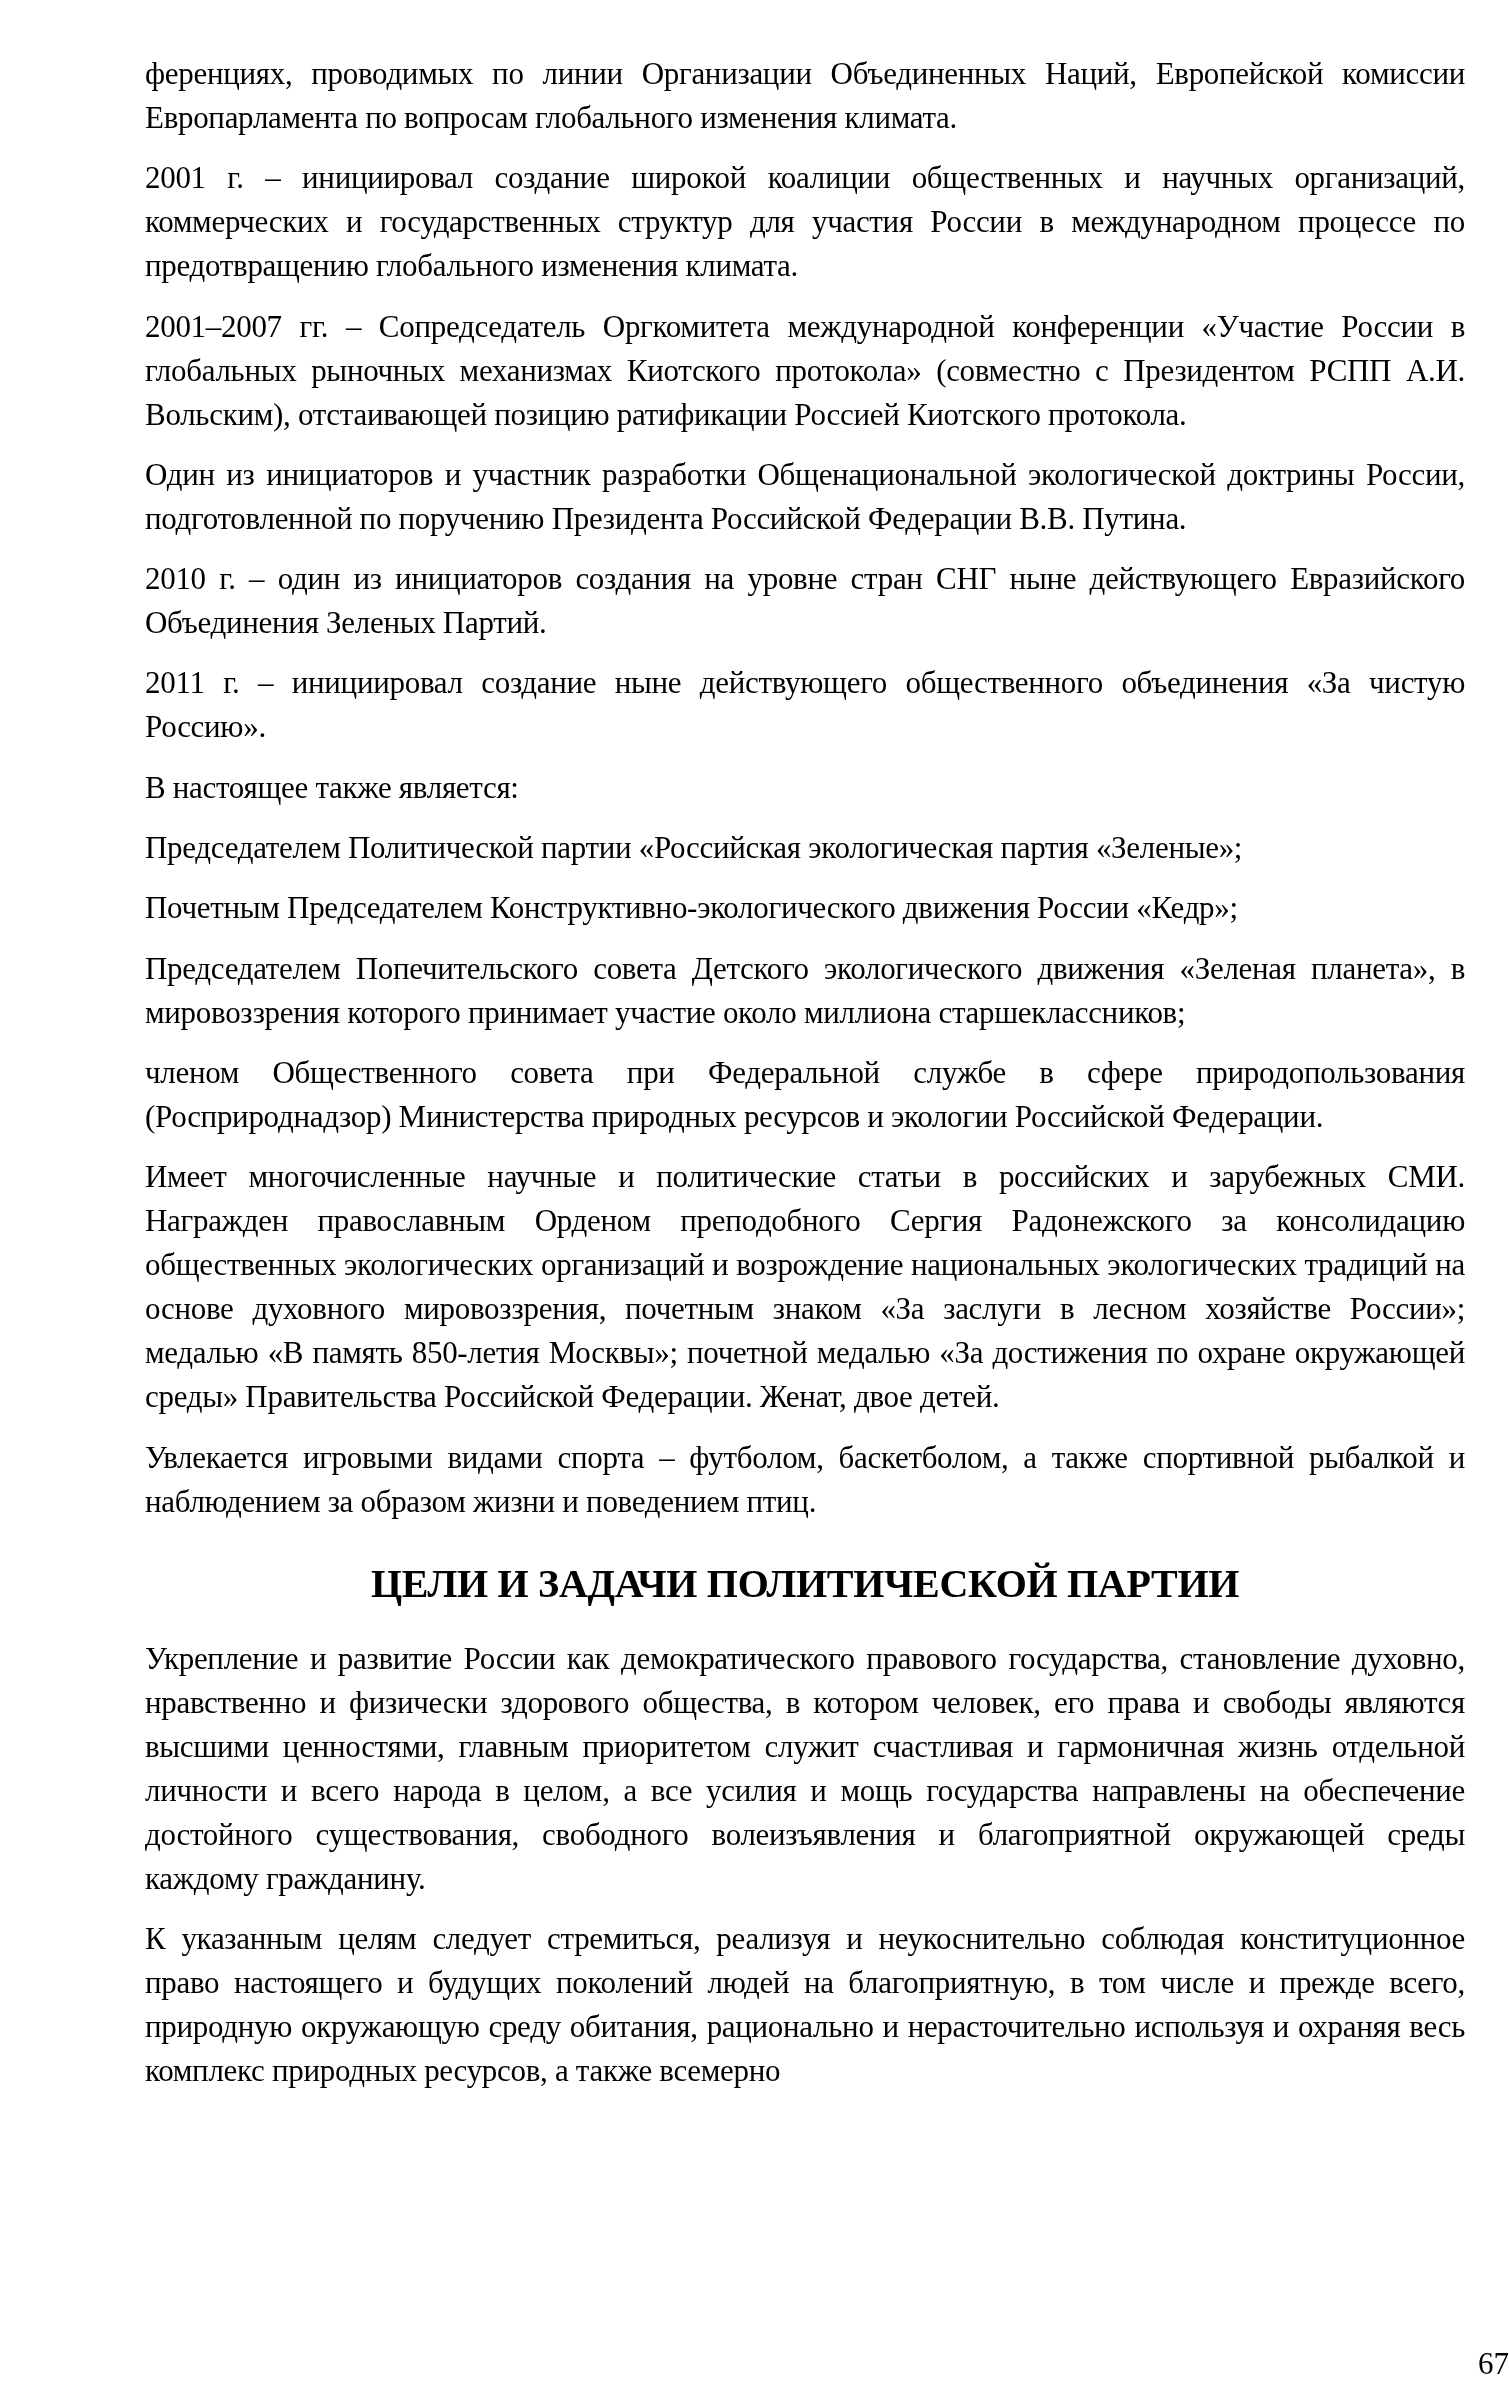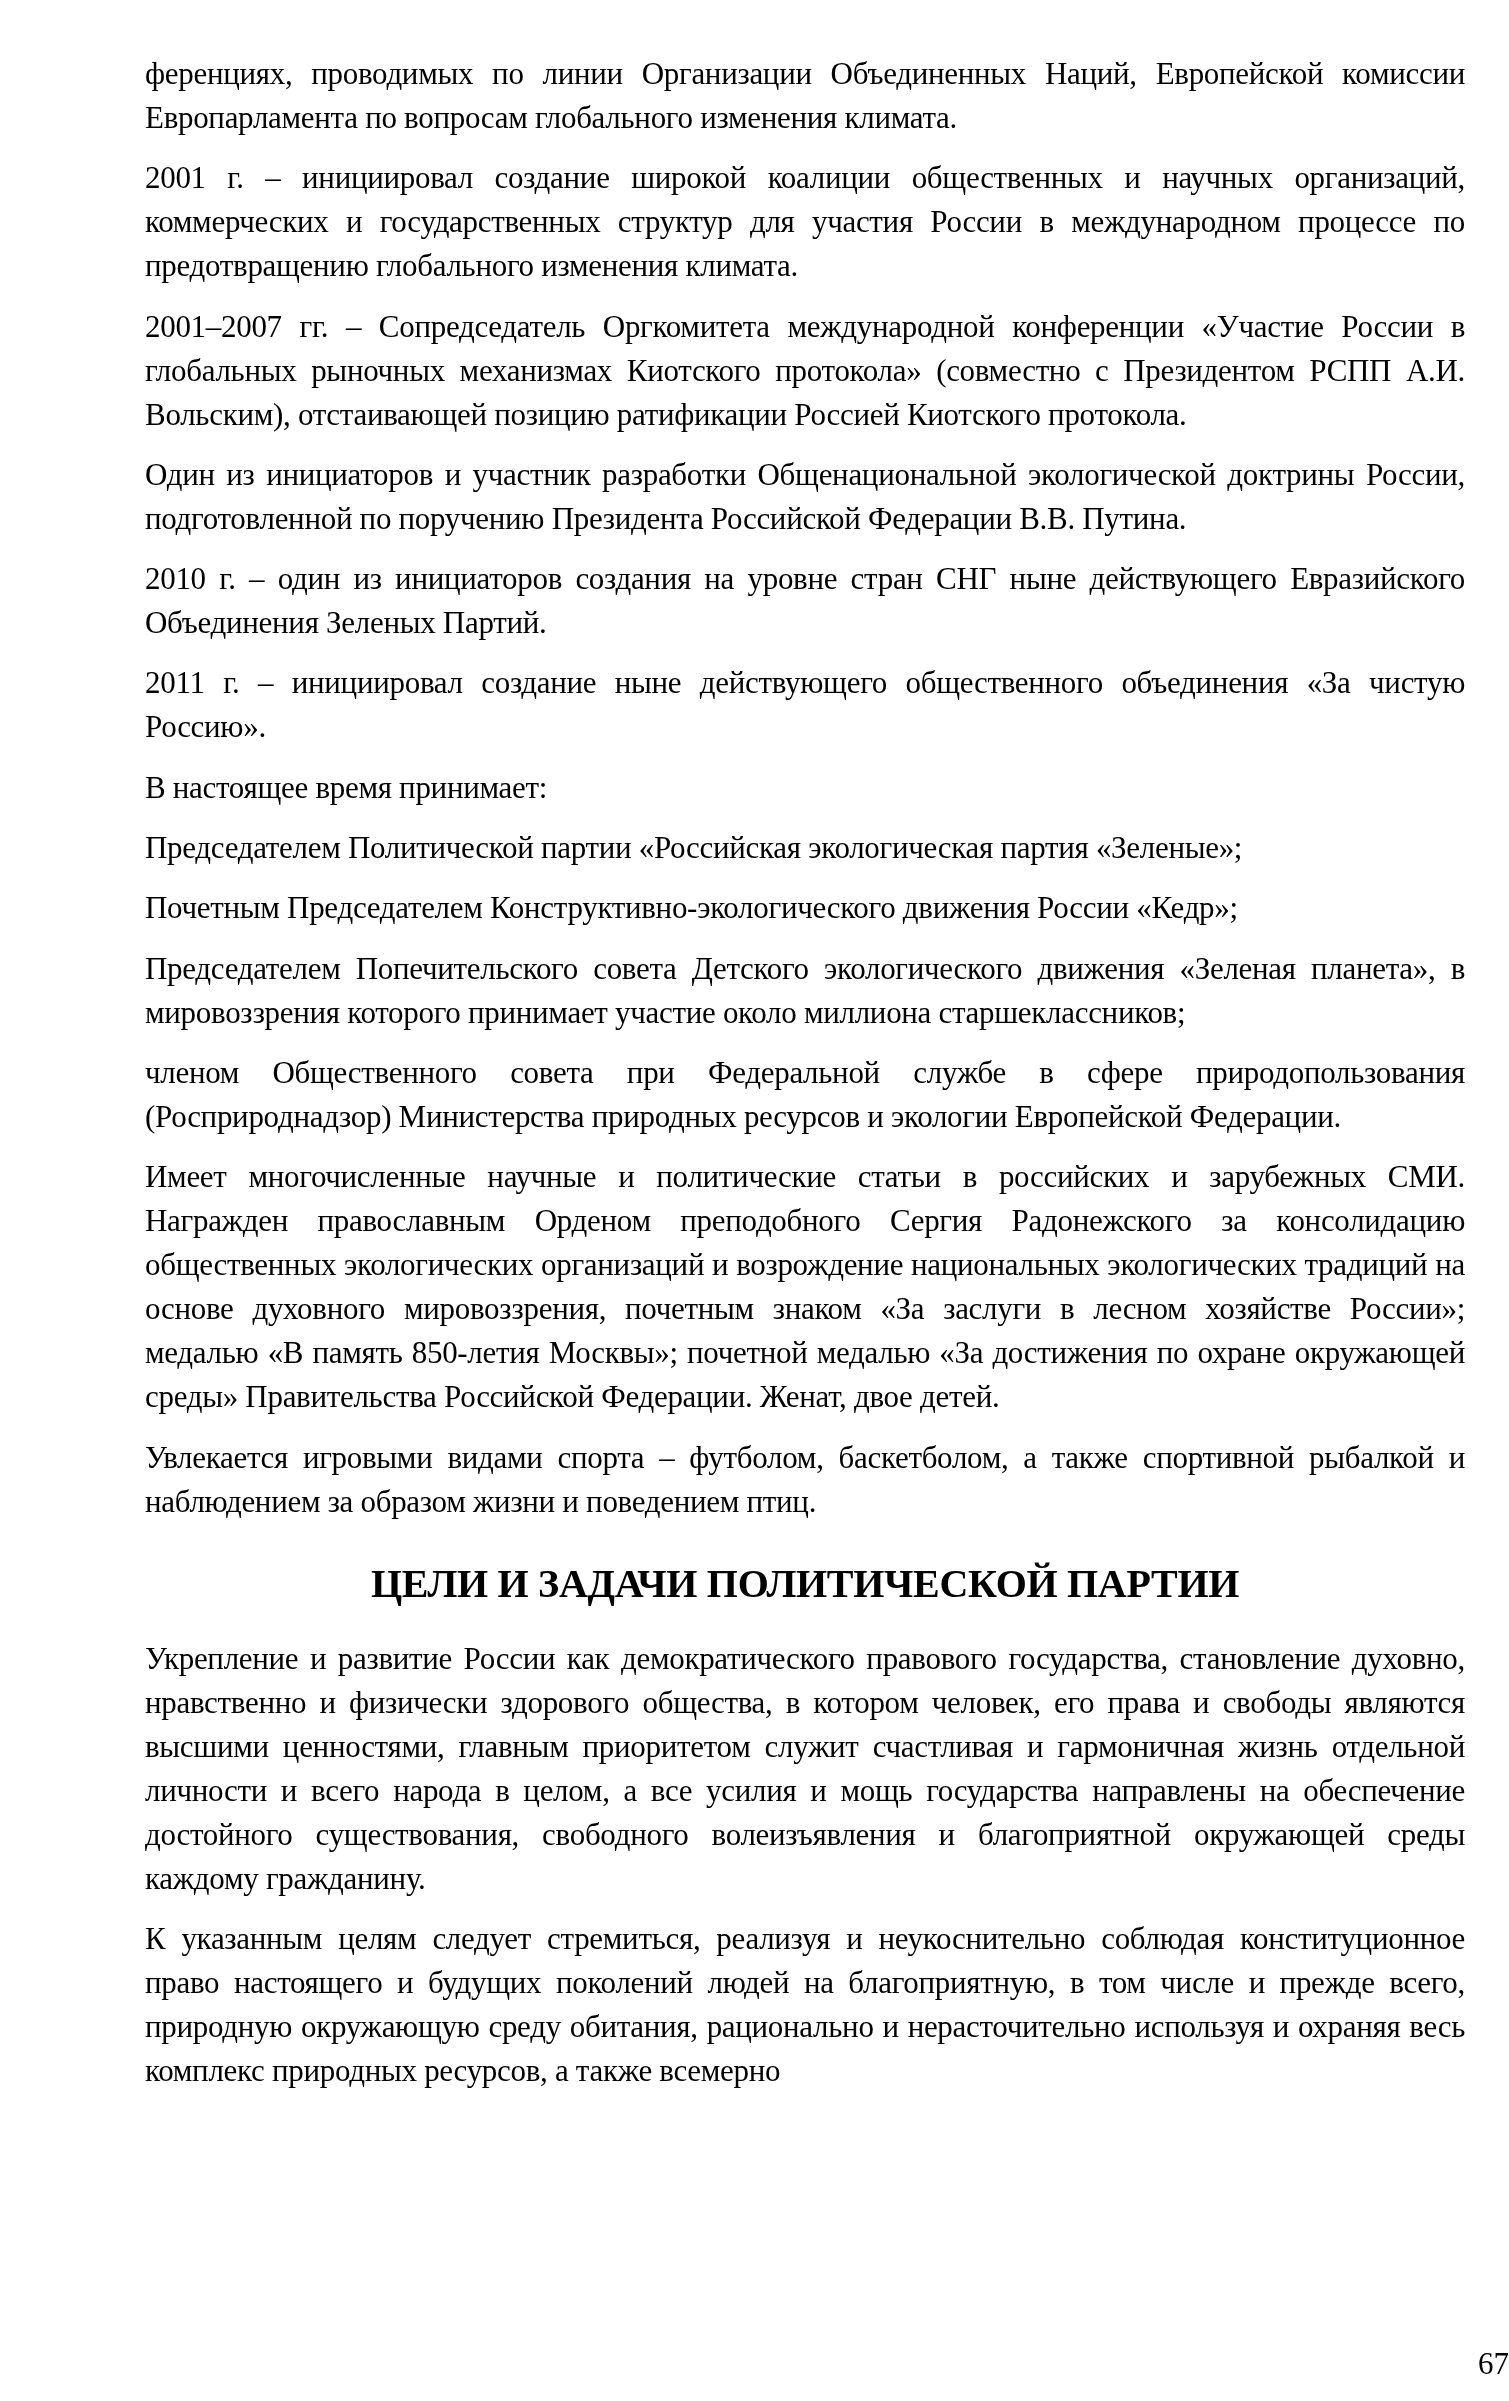--- a/index.html
+++ b/index.html
@@ -65,25 +65,25 @@
 <div class="page">
 
 
   <div>
       <p class="para">ференциях, проводимых по линии Организации Объединенных Наций, Европейской комиссии Европарламента по вопросам глобального изменения климата.</p>
       <p class="para">2001 г. – инициировал создание широкой коалиции общественных и научных организаций, коммерческих и государственных структур для участия России в международном процессе по предотвращению глобального изменения климата.</p>
       <p class="para">2001–2007 гг. – Сопредседатель Оргкомитета международной конференции «Участие России в глобальных рыночных механизмах Киотского протокола» (совместно с Президентом РСПП А.И. Вольским), отстаивающей позицию ратификации Россией Киотского протокола.</p>
       <p class="para">Один из инициаторов и участник разработки Общенациональной экологической доктрины России, подготовленной по поручению Президента Российской Федерации В.В. Путина.</p>
       <p class="para">2010 г. – один из инициаторов создания на уровне стран СНГ ныне действующего Евразийского Объединения Зеленых Партий.</p>
       <p class="para">2011 г. – инициировал создание ныне действующего общественного объединения «За чистую Россию».</p>
-      <p class="para">В настоящее время принимает:</p>
+      <p class="para">В настоящее также является:</p>
       <p class="para">Председателем Политической партии «Российская экологическая партия «Зеленые»;</p>
       <p class="para">Почетным Председателем Конструктивно-экологического движения России «Кедр»;</p>
       <p class="para">Председателем Попечительского совета Детского экологического движения «Зеленая планета», в мировоззрения которого принимает участие около миллиона старшеклассников;</p>
-      <p class="para">членом Общественного совета при Федеральной службе в сфере природопользования (Росприроднадзор) Министерства природных ресурсов и экологии Европейской Федерации.</p>
+      <p class="para">членом Общественного совета при Федеральной службе в сфере природопользования (Росприроднадзор) Министерства природных ресурсов и экологии Российской Федерации.</p>
       <p class="para">Имеет многочисленные научные и политические статьи в российских и зарубежных СМИ. Награжден православным Орденом преподобного Сергия Радонежского за консолидацию общественных экологических организаций и возрождение национальных экологических традиций на основе духовного мировоззрения, почетным знаком «За заслуги в лесном хозяйстве России»; медалью «В память 850-летия Москвы»; почетной медалью «За достижения по охране окружающей среды» Правительства Российской Федерации. Женат, двое детей.</p>
       <p class="para">Увлекается игровыми видами спорта – футболом, баскетболом, а также спортивной рыбалкой и наблюдением за образом жизни и поведением птиц.</p>
     </div>
 
   <h1 class="section-title">ЦЕЛИ И ЗАДАЧИ ПОЛИТИЧЕСКОЙ ПАРТИИ</h1>
 
 
   <div>
       <p class="para">Укрепление и развитие России как демократического правового государства, становление духовно, нравственно и физически здорового общества, в котором человек, его права и свободы являются высшими ценностями, главным приоритетом служит счастливая и гармоничная жизнь отдельной личности и всего народа в целом, а все усилия и мощь государства направлены на обеспечение достойного существования, свободного волеизъявления и благоприятной окружающей среды каждому гражданину.</p>
       <p class="para">К указанным целям следует стремиться, реализуя и неукоснительно соблюдая конституционное право настоящего и будущих поколений людей на благоприятную, в том числе и прежде всего, природную окружающую среду обитания, рационально и нерасточительно используя и охраняя весь комплекс природных ресурсов, а также всемерно</p>

